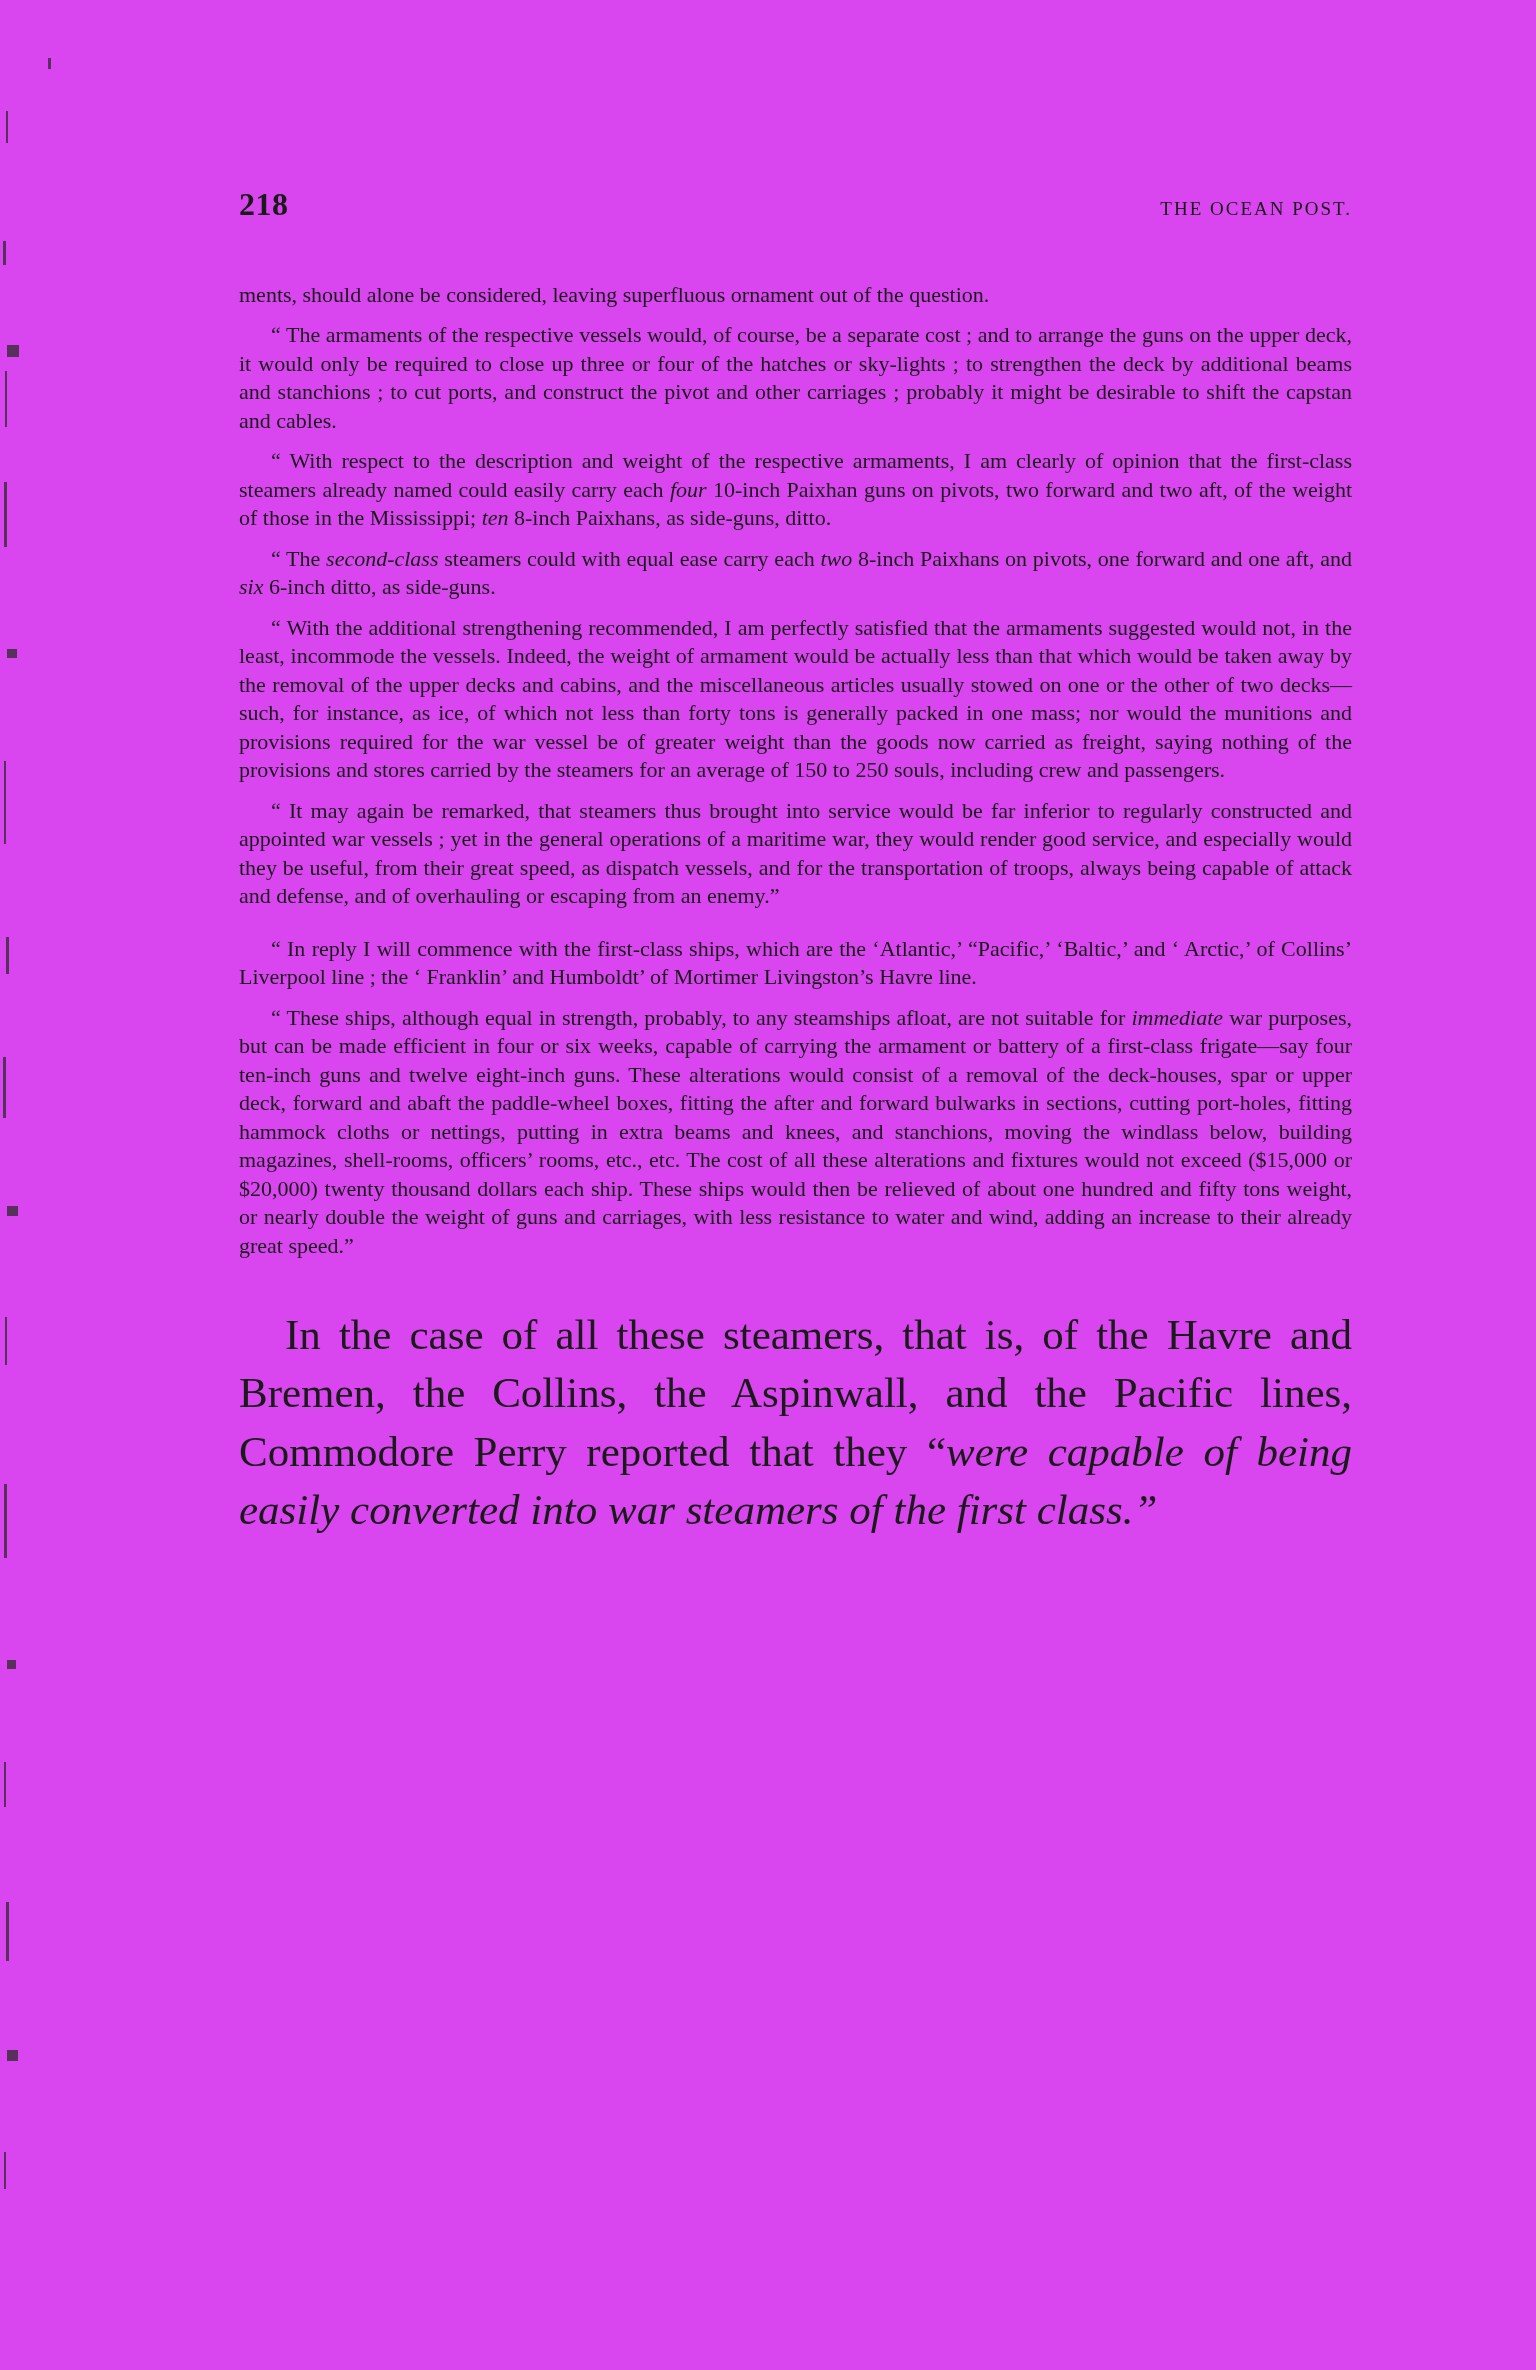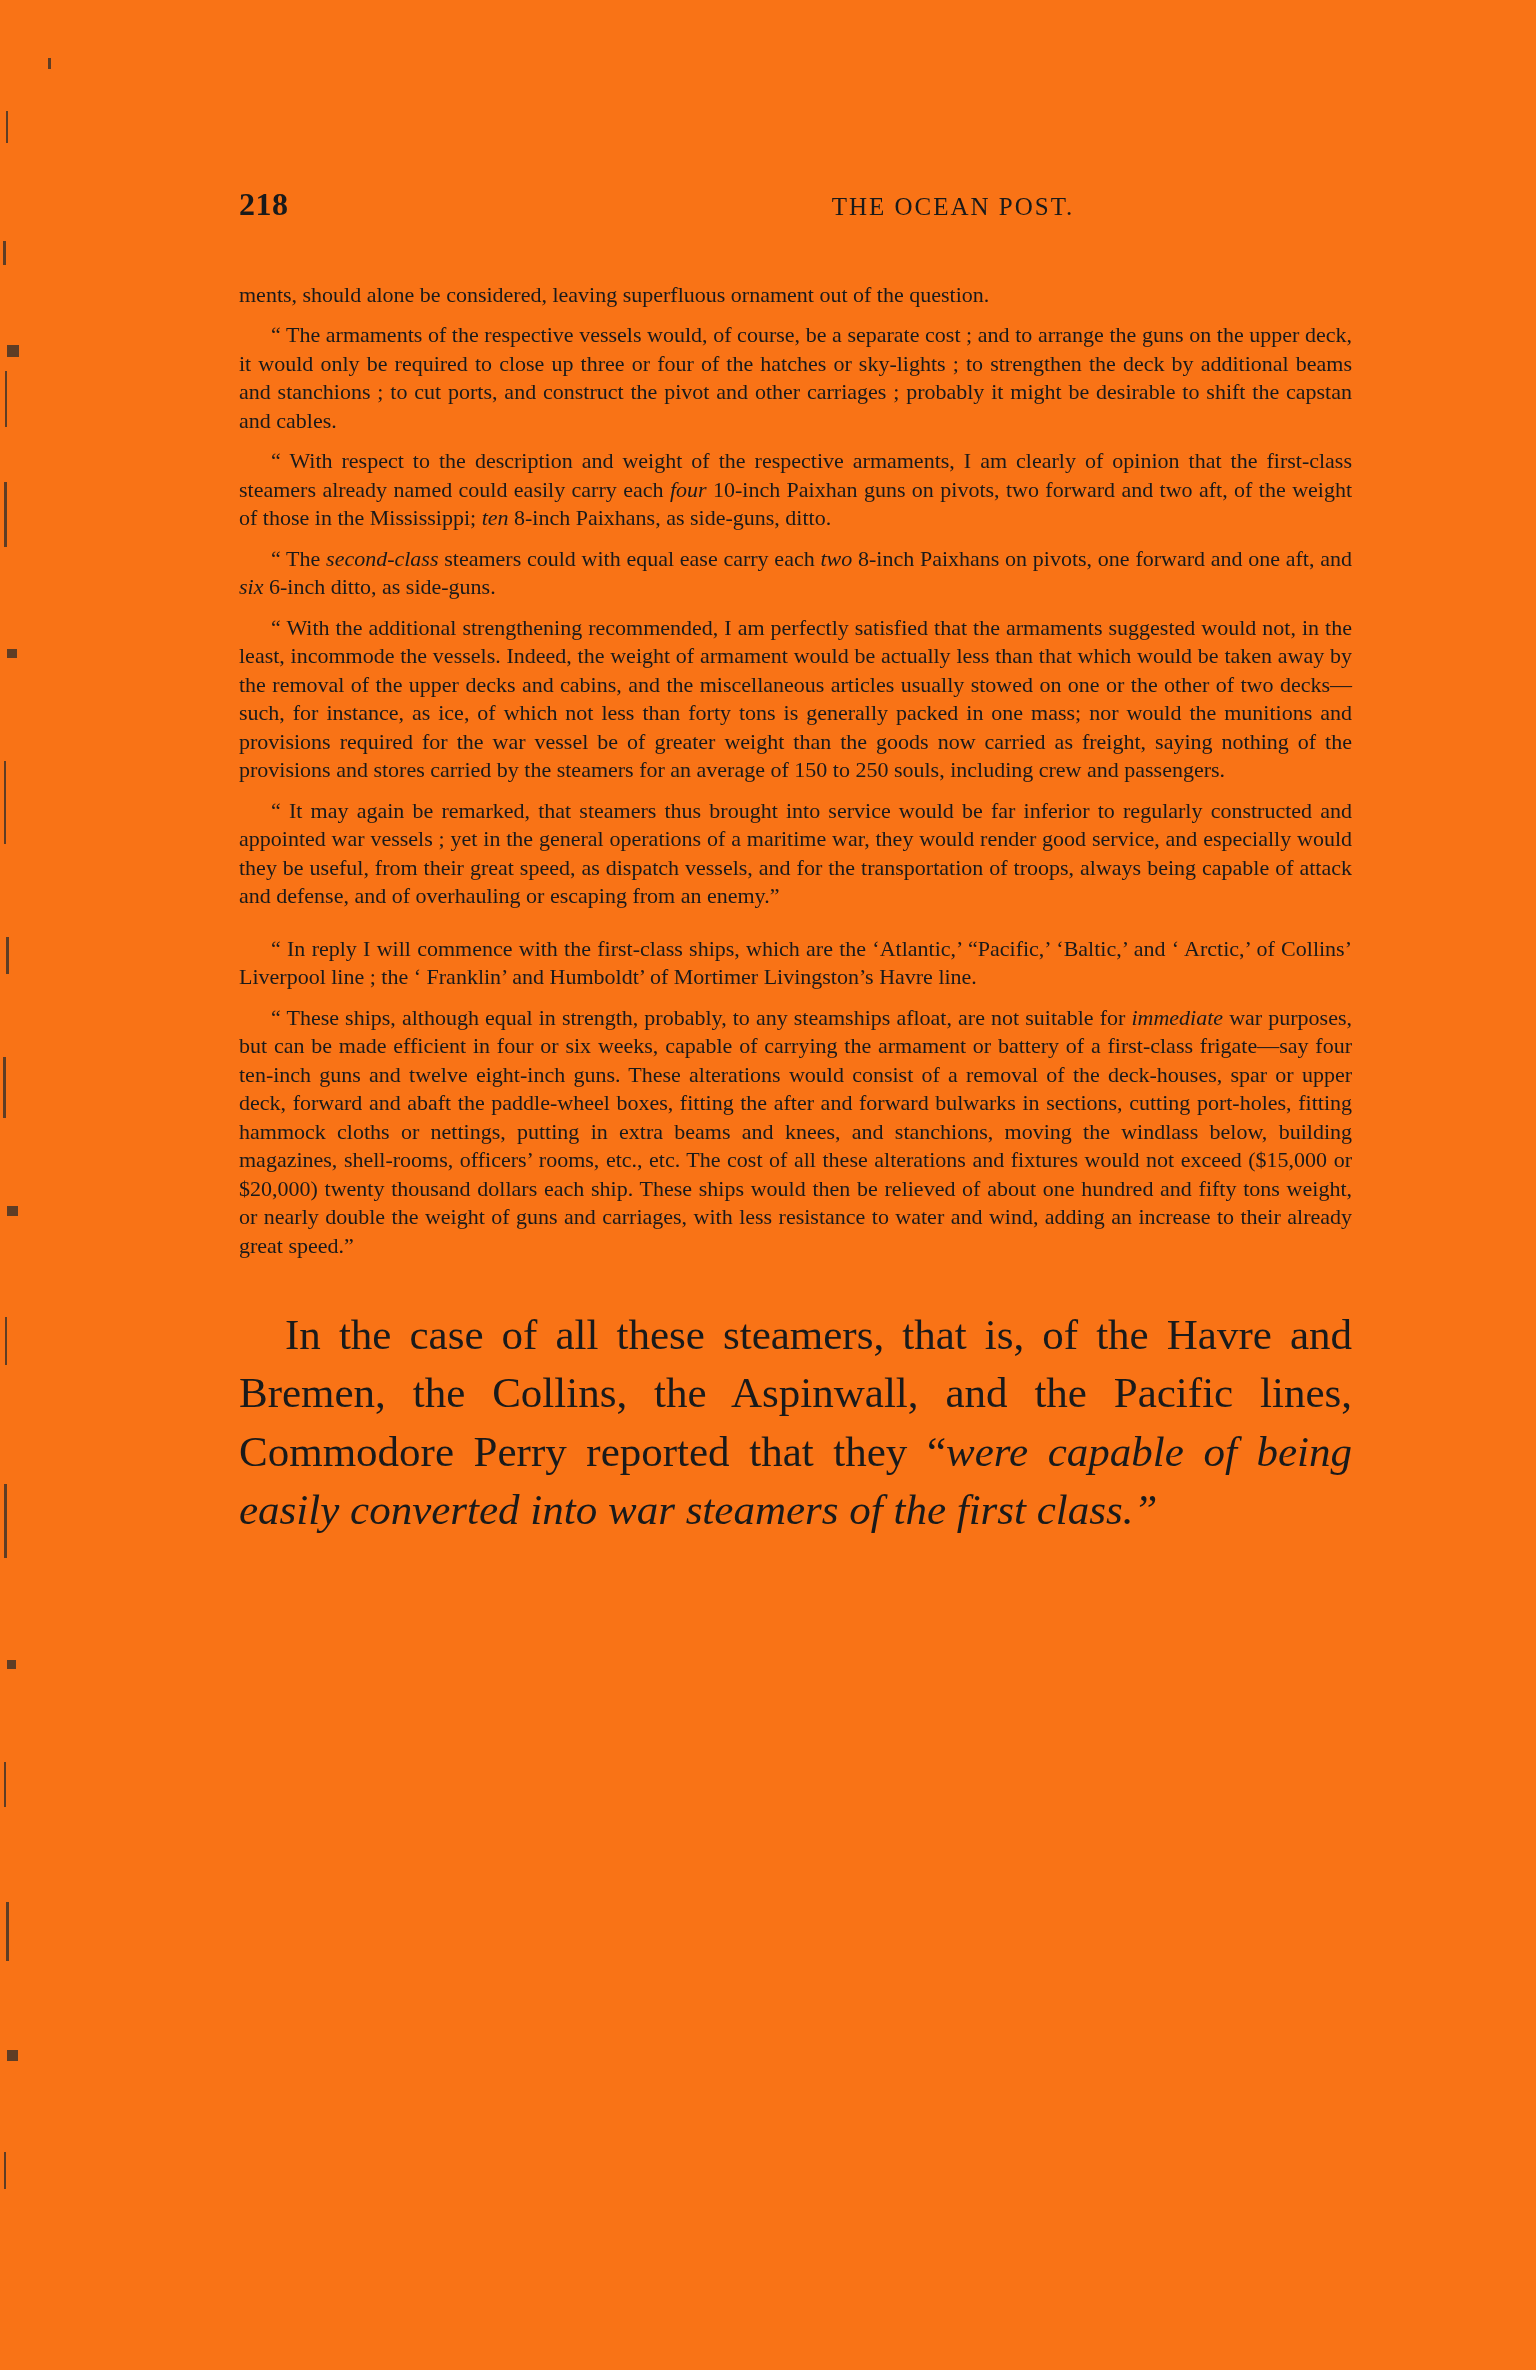--- a/index.html
+++ b/index.html
@@ -13,21 +13,21 @@
     position: relative;
     font-family: "Liberation Serif", serif;
     color: #1a1a1a;
     overflow: hidden;
   }
   .page {
     position: absolute;
     left: 0; top: 0;
     width: 1536px;
     height: 2371px;
-    background: #f97316;
+    background: #d946ef;
   }
   
   .edge-marks {
     position: absolute;
     left: 0; top: 0;
     width: 37px; height: 2371px;
     pointer-events: none;
   }
   .edge-marks i {
     position: absolute;
@@ -46,24 +46,24 @@
     align-items: baseline;
     margin-bottom: 58px;
   }
   .folio {
     font-size: 32px;
     font-weight: bold;
     letter-spacing: 0.5px;
     width: 139px;
   }
   .running-head {
-    font-size: 25px;
+    font-size: 19px;
     letter-spacing: 2px;
     flex: 1;
-    text-align: center;
+    text-align: right;
     padding-left: 176px;
     white-space: nowrap;
   }
   p.body {
     margin: 0;
     font-size: 22px;
     line-height: 1.295;
     text-align: justify;
     text-justify: inter-word;
     hyphens: none;

